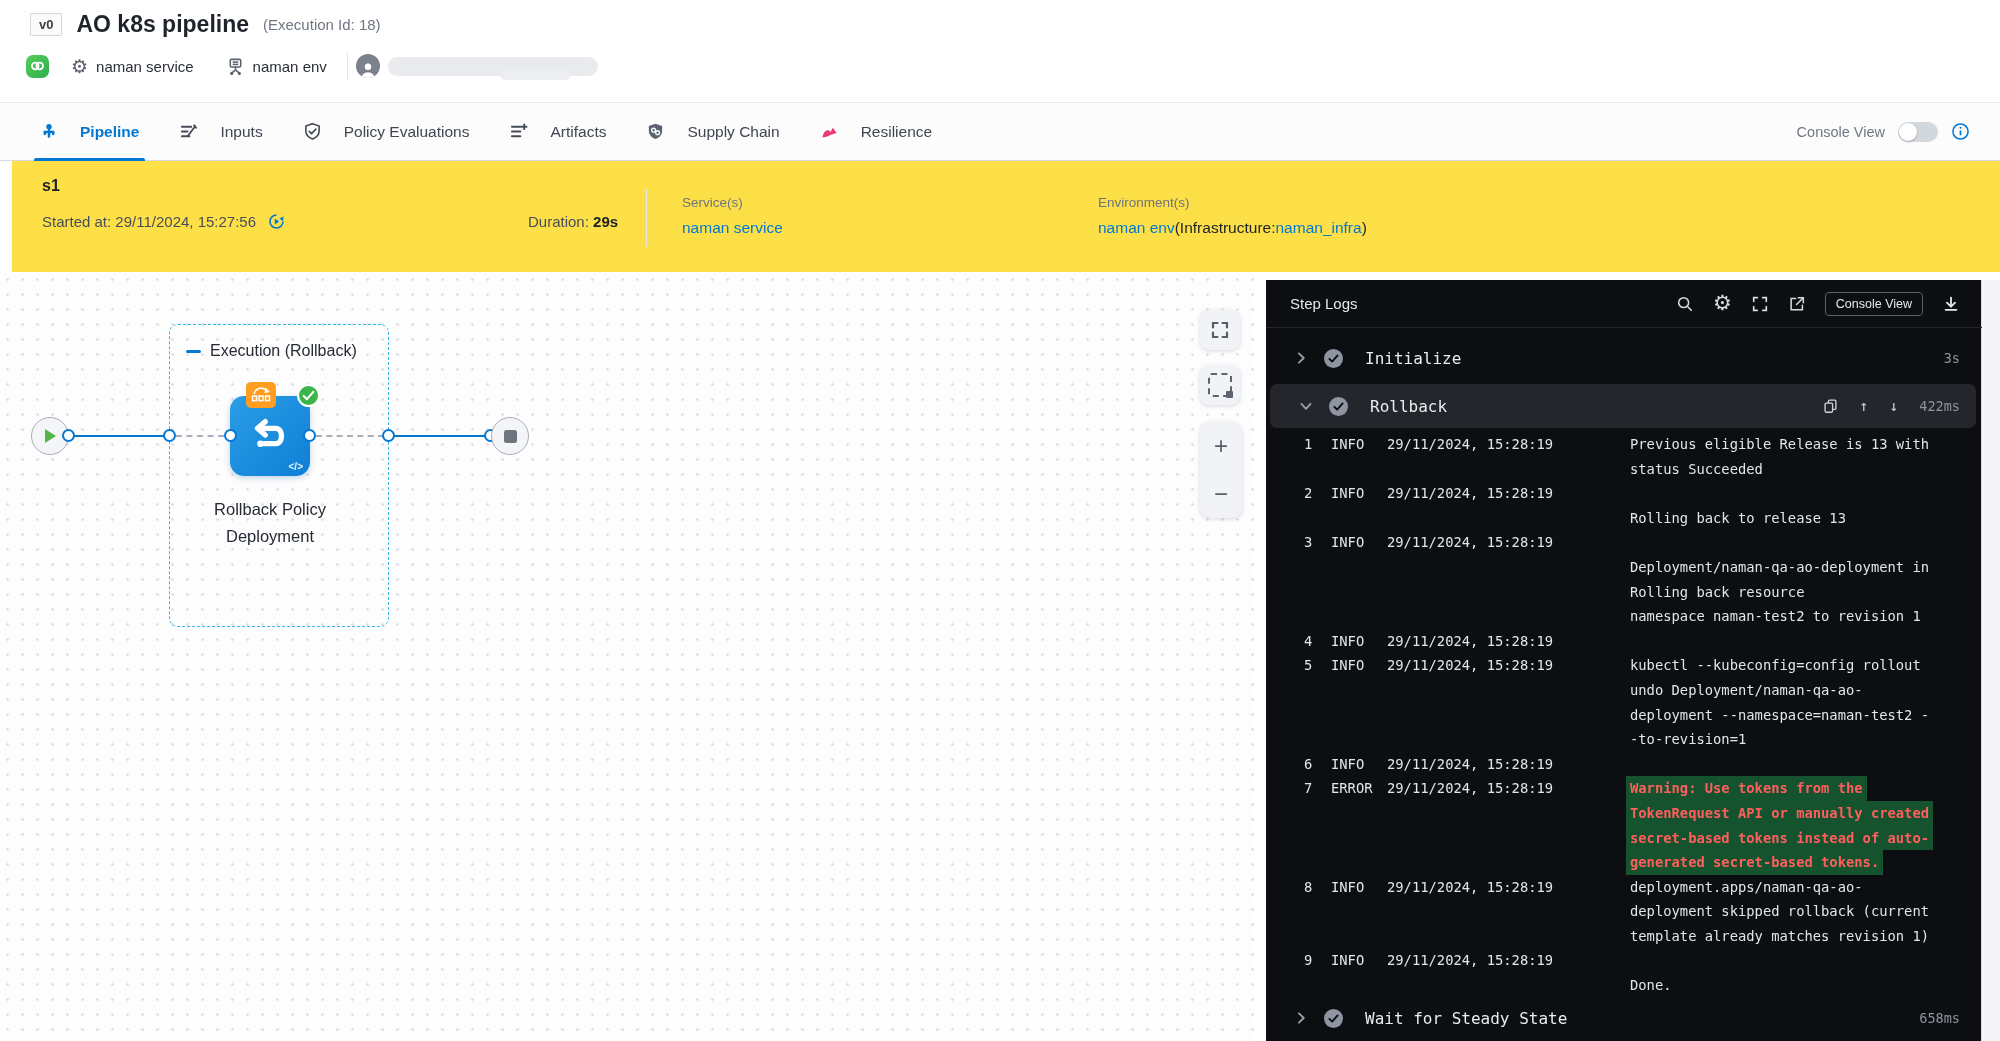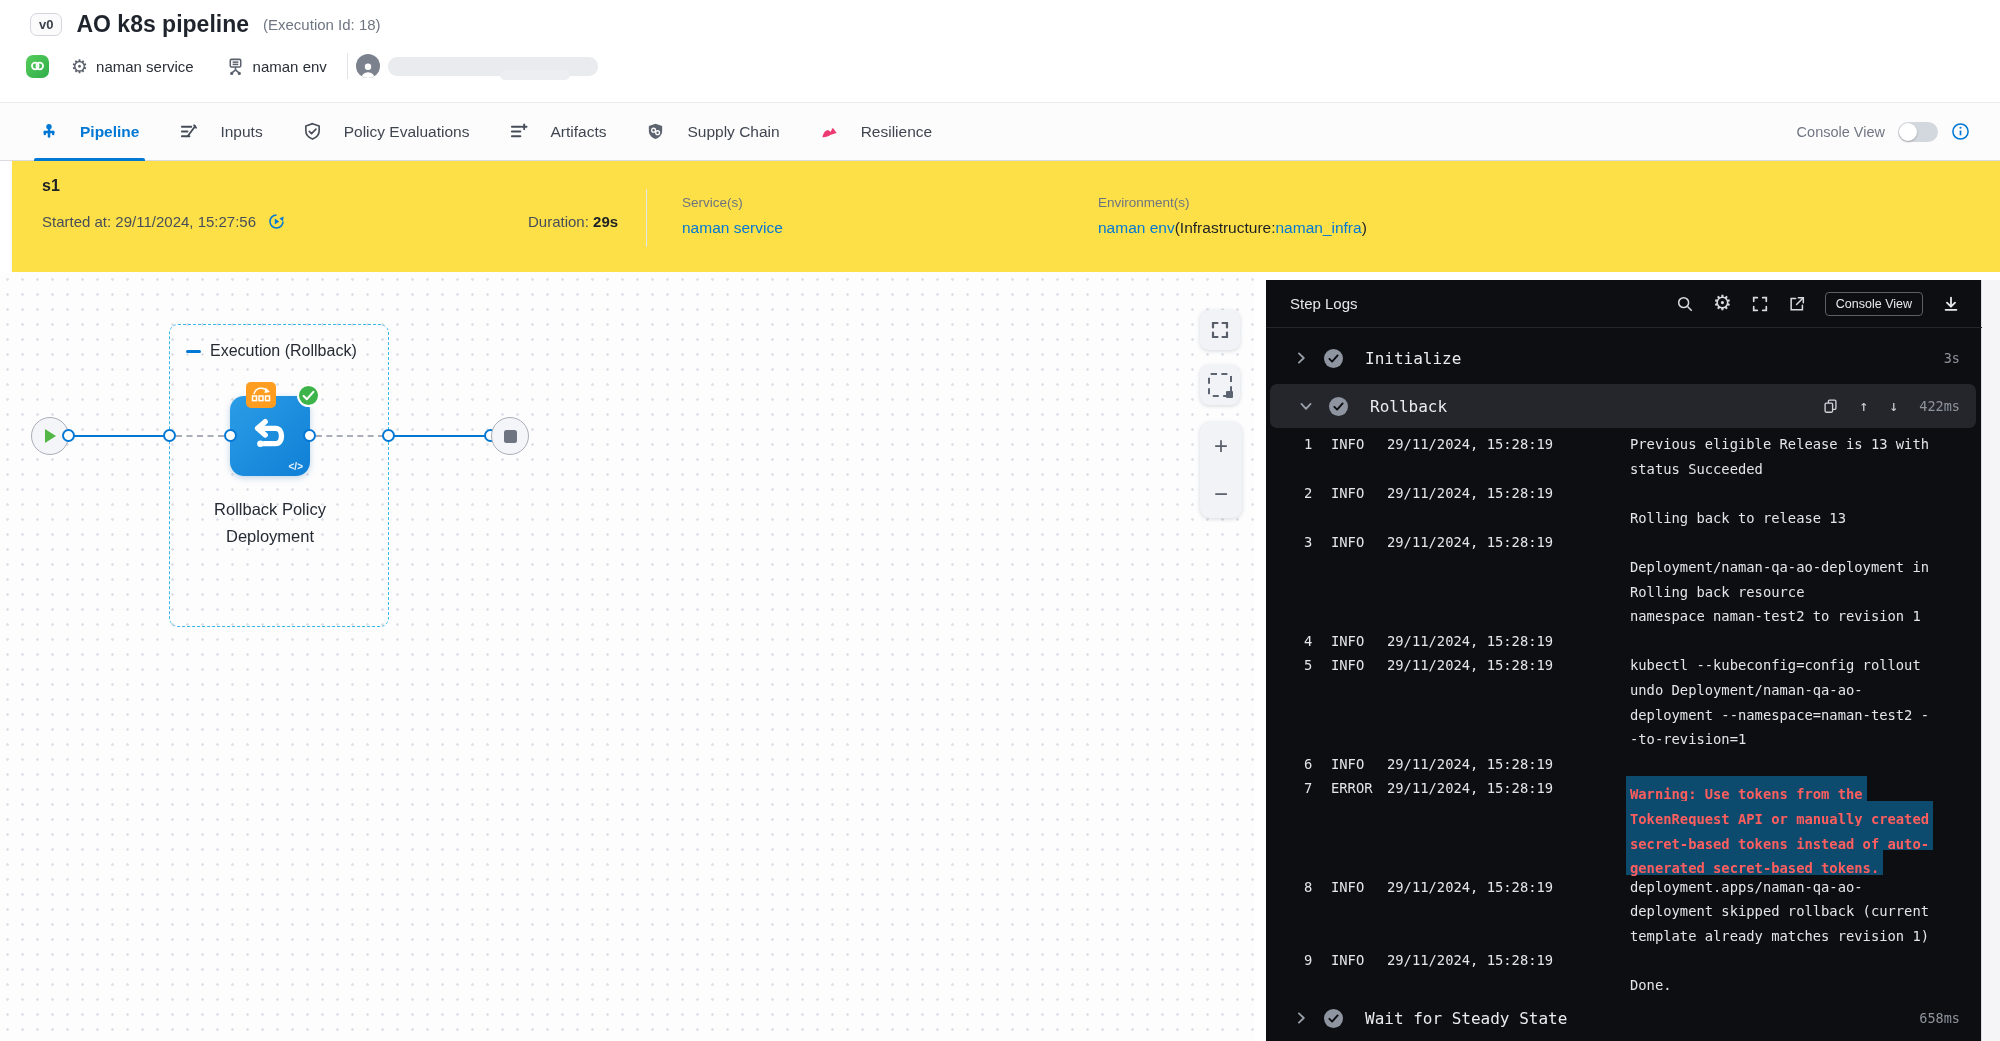--- a/index.html
+++ b/index.html
@@ -4,21 +4,21 @@
 <style>
   html,body{margin:0;padding:0;background:#fff;}
   .screen{position:relative;width:2000px;height:1041px;overflow:hidden;background:#fff;
           font-family:"Liberation Sans",sans-serif;color:#22262e;}
   svg{display:block;}
 
   
   .hdr{position:absolute;left:0;top:0;width:100%;height:102px;background:#fff;}
   .hdr-row1{position:absolute;left:30px;top:11px;display:flex;align-items:center;gap:14px;}
   .badge-v0{font-size:13px;font-weight:bold;color:#3c424c;border:1px solid #d3d6dd;background:#fbfbfc;
-            border-radius:7px;padding:3px 8px;}
+            border-radius:1px;padding:3px 8px;}
   .pipe-title{font-size:23px;font-weight:bold;color:#1f242c;}
   .exec-id{font-size:15px;color:#6f7683;}
   .hdr-row2{position:absolute;left:26px;top:52px;height:28px;display:flex;align-items:center;}
   .cd-icon{width:23px;height:23px;border-radius:7px;background:linear-gradient(135deg,#57cd5b,#2fae4a);
            display:flex;align-items:center;justify-content:center;}
   .gear-glyph{font-size:19px;color:#5a616c;margin-left:22px;line-height:1;}
   .hdr-label{font-size:15px;color:#2a2f37;margin-left:8px;}
   .env-ic{margin-left:32px;}
   .hdr-vdiv{width:1px;height:26px;background:#e1e3e8;margin-left:20px;}
   .avatar{width:24px;height:24px;border-radius:50%;background:#7b828d;margin-left:8px;
@@ -104,21 +104,21 @@
           display:flex;align-items:center;justify-content:center;}
   .sname{margin-left:22px;font-size:16px;color:#e9ecf0;}
   .sright{margin-left:auto;margin-right:16px;display:flex;align-items:center;gap:21px;}
   .sdur{font-size:13.5px;color:#8e939c;}
   .arrtxt{font-size:15px;color:#cfd3d9;line-height:1;cursor:pointer;}
   .lp-lines{position:absolute;left:0;top:152px;width:700px;}
   .log-line{display:flex;height:24.6px;line-height:24.6px;font-size:13.8px;color:#e2e5e9;white-space:pre;}
   .c-num{margin-left:38px;width:27px;flex:none;}
   .c-lvl{width:56px;flex:none;}
   .c-ts{width:243px;flex:none;}
-  .log-line.red .c-msg{color:#ff5e5e;font-weight:bold;background:#0c4a6e;padding:6px 4px;margin-left:-4px;}
+  .log-line.red .c-msg{color:#ff5e5e;font-weight:bold;background:#14532d;padding:0 4px;margin-left:-4px;}
   .ico{cursor:pointer;}
 </style>
 </head>
 <body>
 
 <div class="screen">
 
   <div class="hdr">
     <div class="hdr-row1">
       <span class="badge-v0">v0</span>

